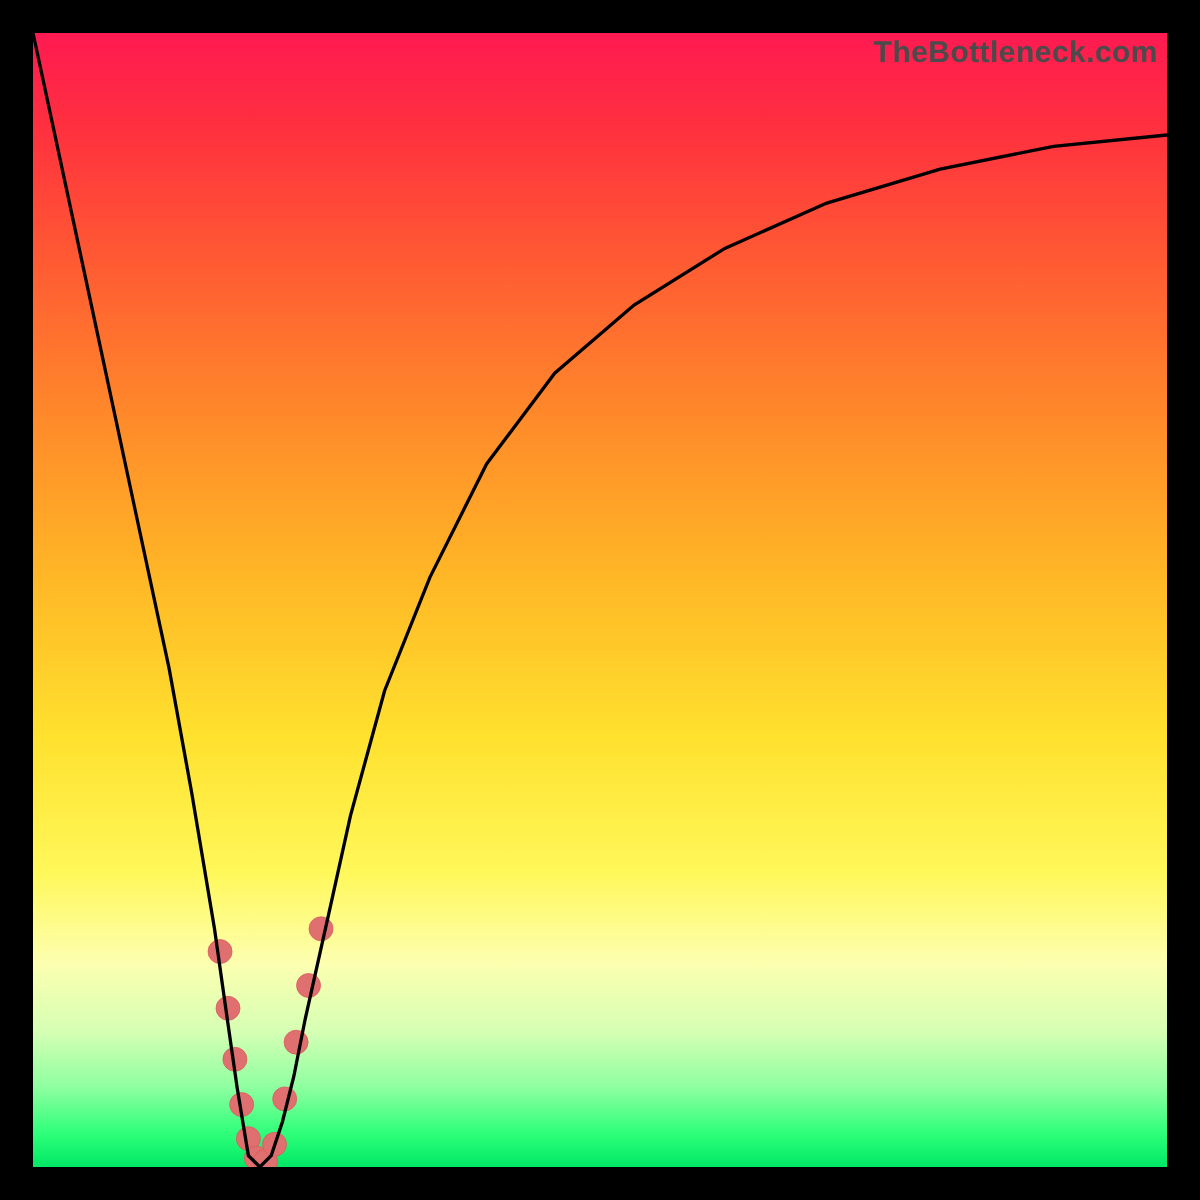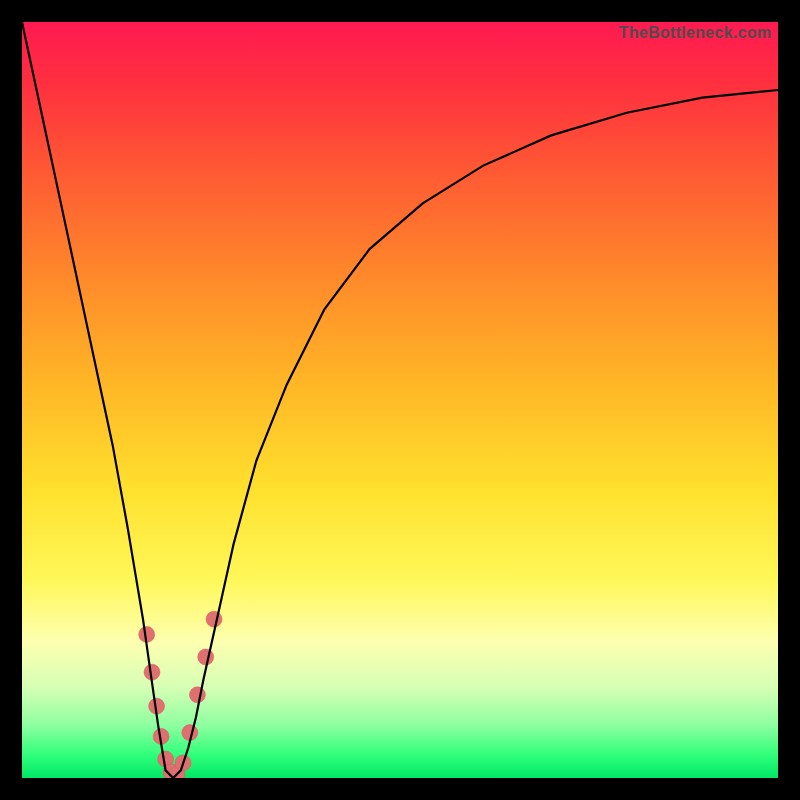--- a/index.html
+++ b/index.html
@@ -34,21 +34,21 @@
       #fdffb0 82%,
       #d6ffb4 88%,
       #8effa0 93%,
       #2fff7a 97%,
       #00e865 100%);
   }
   .watermark {
     position: absolute;
     top: 2px;
     right: 6px;
-    font-size: 16px;
+    font-size: 20px;
     font-weight: 600;
     color: #4b4b4b;
     letter-spacing: 0.3px;
     user-select: none;
   }
   svg.curve {
     position: absolute;
     left: 0; top: 0;
     width: 756px;
     height: 756px;

